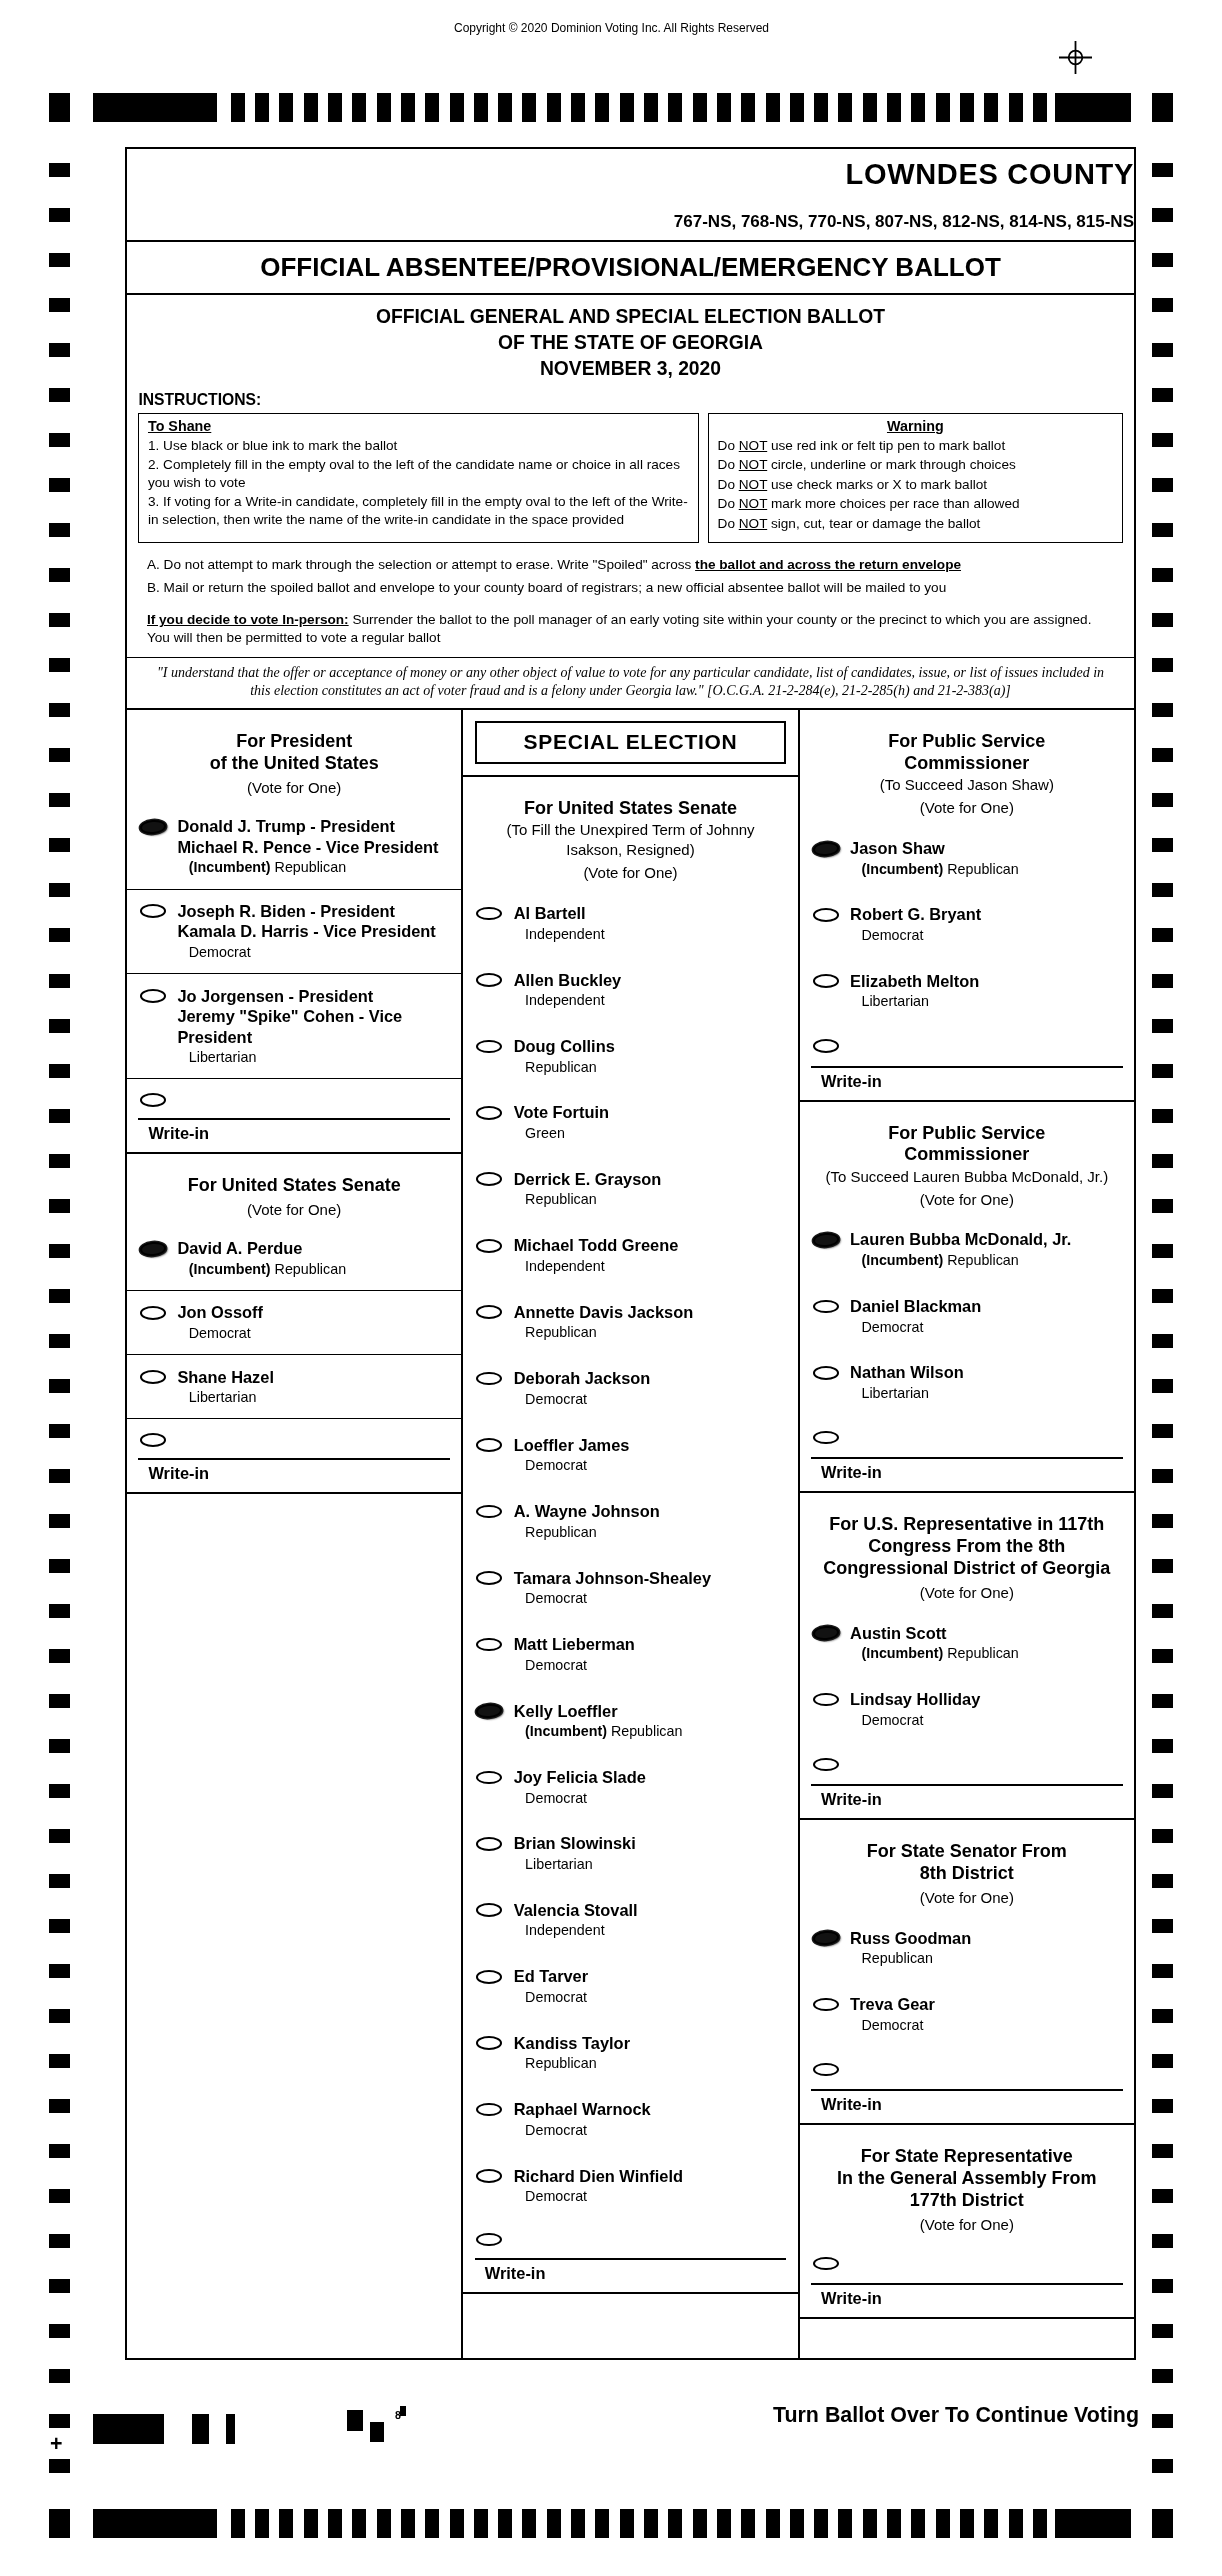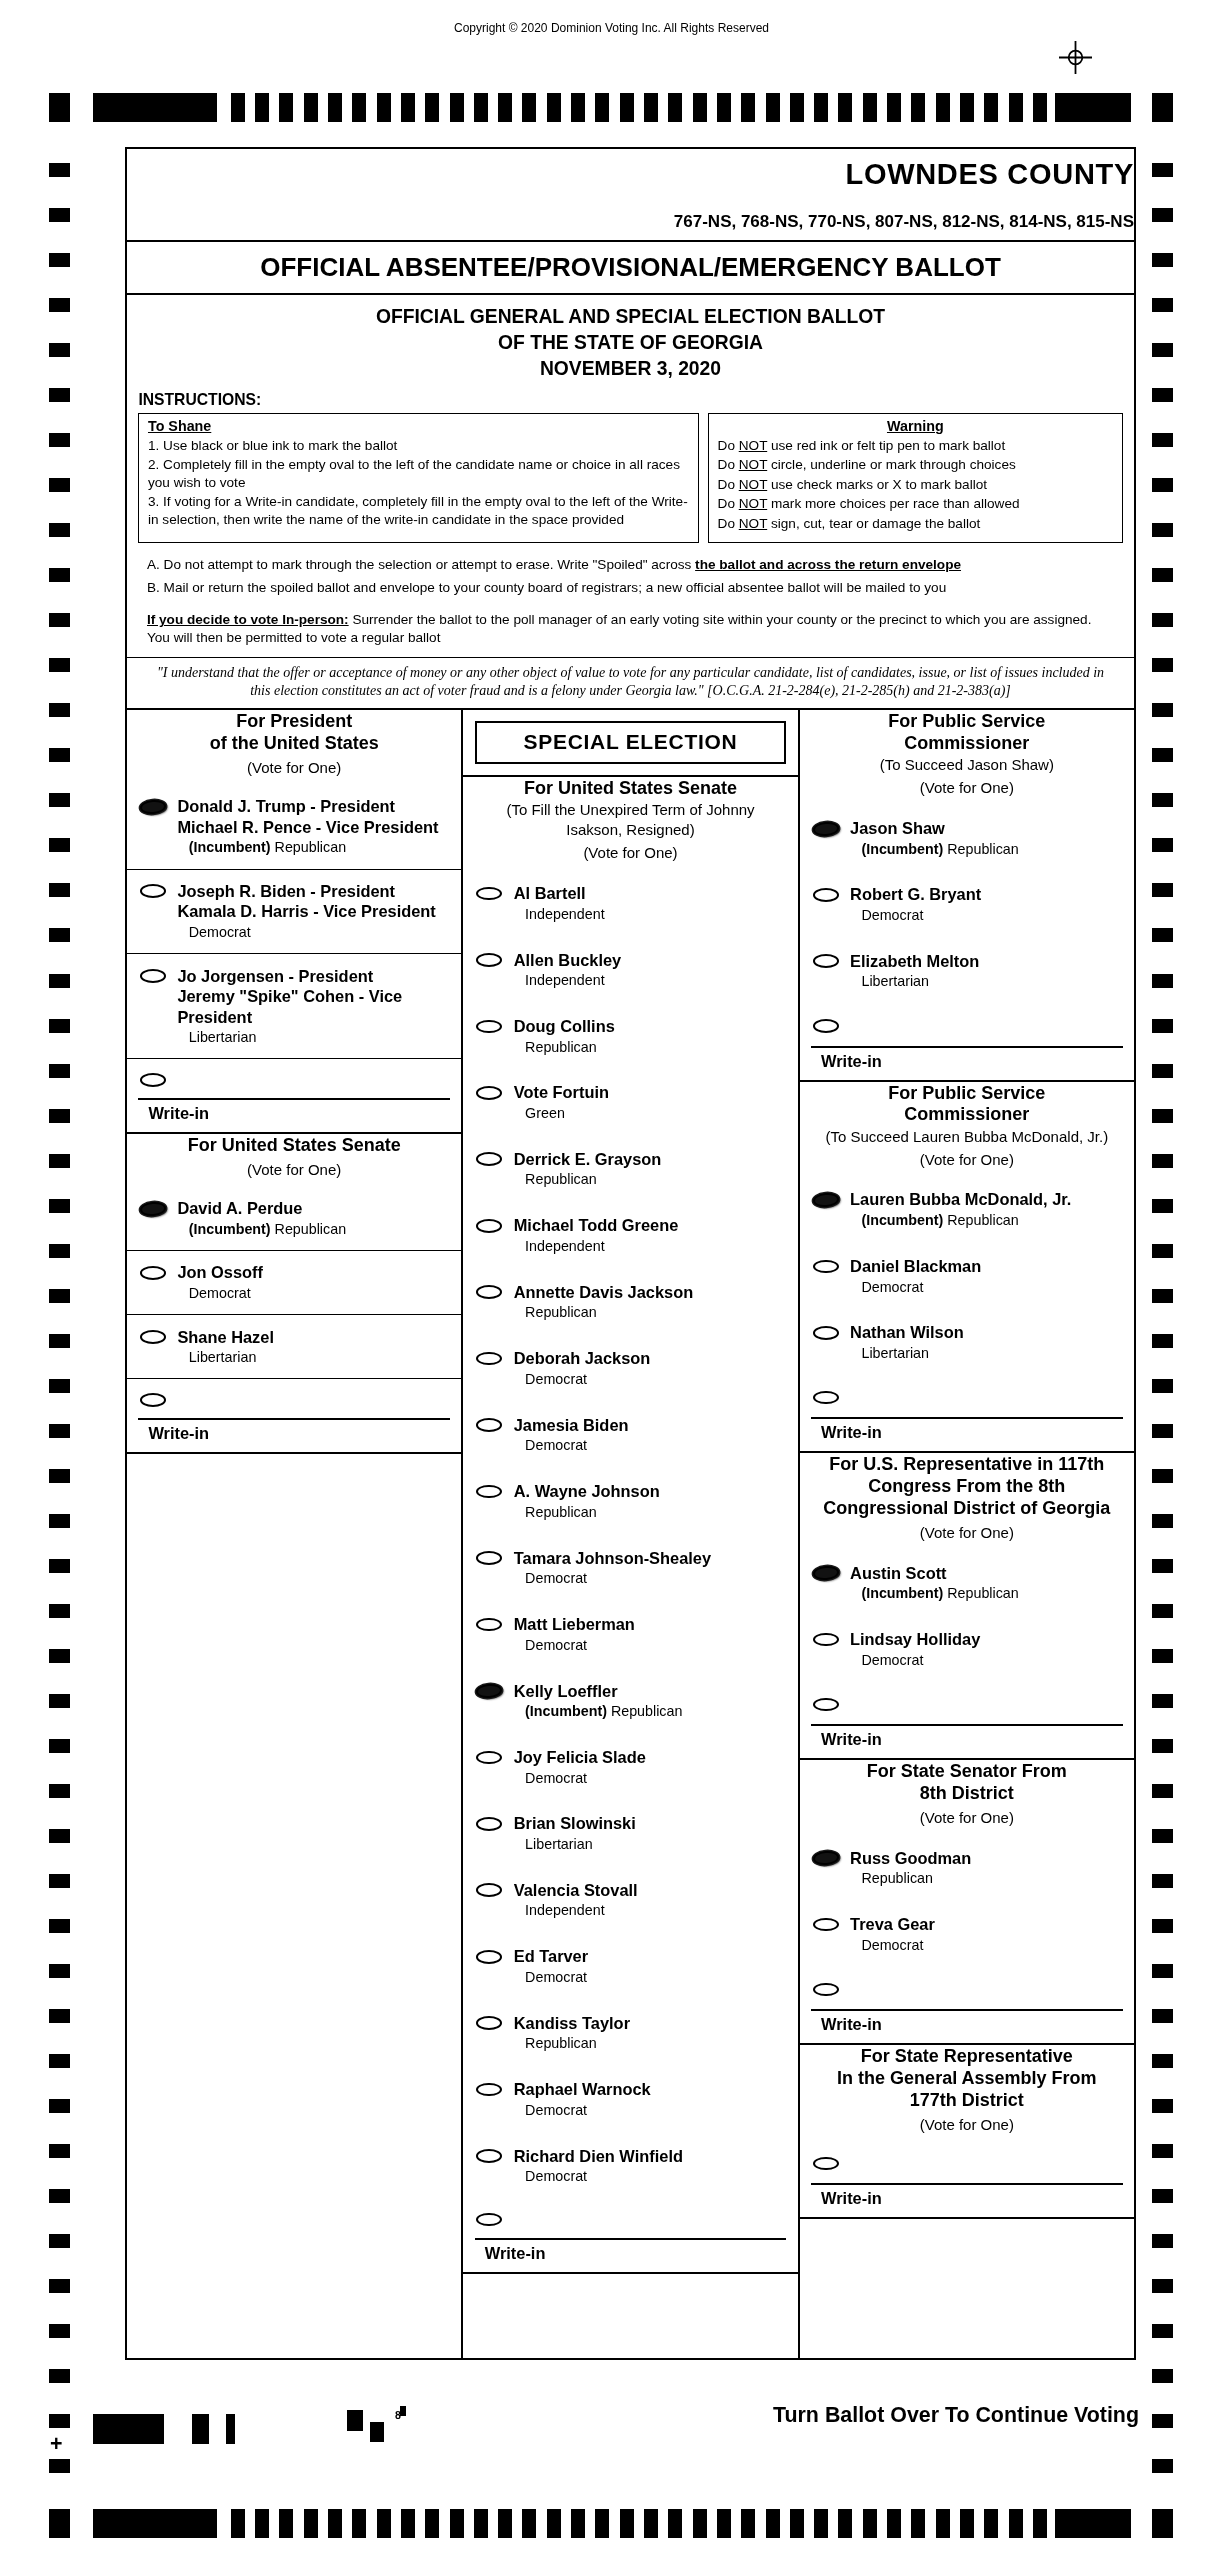--- a/index.html
+++ b/index.html
@@ -31,21 +31,21 @@
   .inperson{margin-top:14.3px;margin-bottom:4.3px;}
   .felony{border-top:1.8px solid #000;font-family:"Liberation Serif",serif;font-style:italic;
           font-size:14px;text-align:center;padding:5.7px 26px 7.1px;line-height:1.32;}
   
   .columns{border-top:2.1px solid #000;flex:1;display:flex;min-height:0;}
   .col{flex:1 1 0;min-width:0;overflow:hidden;}
   .col + .col{border-left:2.1px solid #000;}
   .banner{padding:11.4px 11.4px;border-bottom:2.1px solid #000;}
   .banner-box{border:2.1px solid #000;font-weight:bold;font-size:21px;text-align:center;
               padding:7.1px 0;letter-spacing:0.7px;}
-  .contest{border-bottom:2.1px solid #000;padding-top:1px;}
+  .contest{border-bottom:2.1px solid #000;padding-top:21px;}
   .ctitle{font-size:18px;font-weight:bold;text-align:center;line-height:1.22;}
   .cnote{font-size:15px;text-align:center;line-height:1.25;margin-top:1.4px;}
   .cvote{font-size:15px;text-align:center;padding:4.3px 0 8.6px;}
   .cand{display:flex;align-items:flex-start;padding:10.7px 4.3px 10.7px 0;}
   .col1 .cand{padding:11.4px 4.3px 11.4px 0;}
   .col2 .cand{padding:13px 4.3px 13px 0;}
   .col3 .cand{padding:13px 4.3px 13px 0;}
   .seps .cand:not(:first-child), .seps .wirow{border-top:1.4px solid #000;}
   .oval{width:26px;height:13.6px;border:2.1px solid #000;border-radius:50%;margin:3.6px 11.4px 0 13px;
         flex:0 0 auto;background:#fff;box-sizing:border-box;}
@@ -443,21 +443,21 @@
               <div class="cand">
                 <div class="oval"></div>
                 <div class="ctext">
                   <div class="cname">Deborah Jackson</div>
                   <div class="cparty"><span>Democrat</span></div>
                 </div>
               </div>
               <div class="cand">
                 <div class="oval"></div>
                 <div class="ctext">
-                  <div class="cname">Jamesia Biden</div>
+                  <div class="cname">Loeffler James</div>
                   <div class="cparty"><span>Democrat</span></div>
                 </div>
               </div>
               <div class="cand">
                 <div class="oval"></div>
                 <div class="ctext">
                   <div class="cname">A. Wayne Johnson</div>
                   <div class="cparty"><span>Republican</span></div>
                 </div>
               </div>

